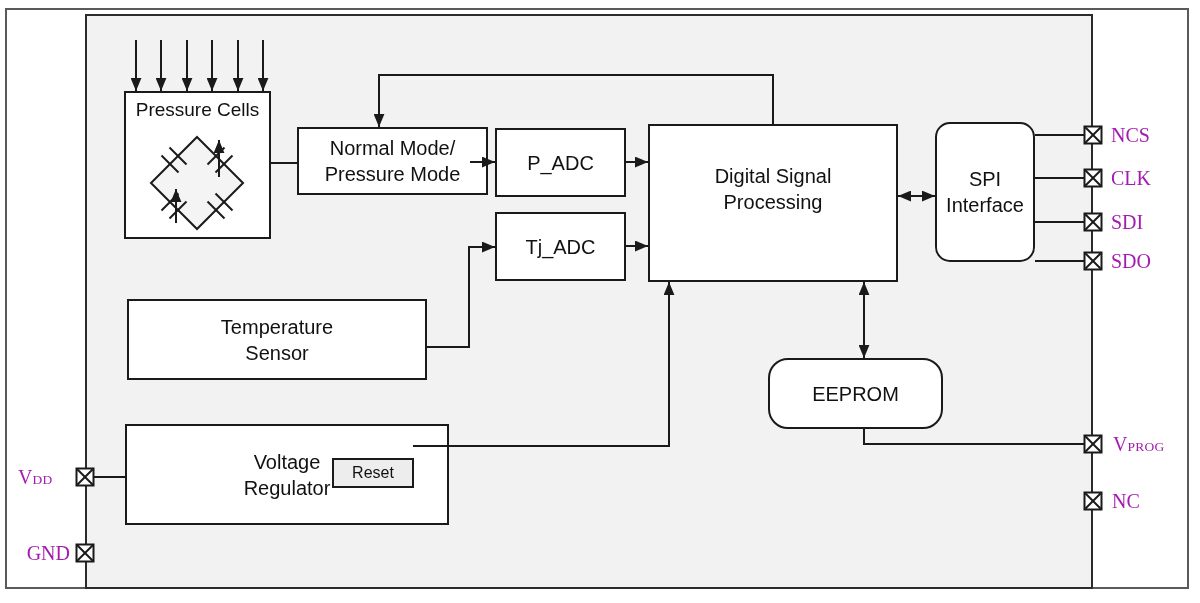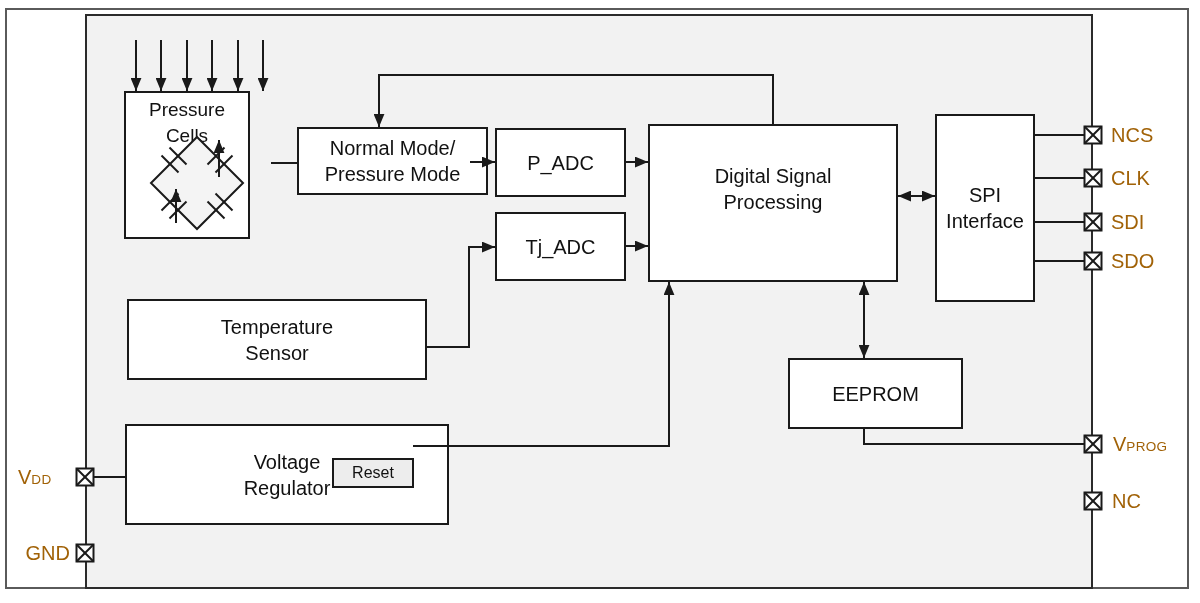--- a/index.html
+++ b/index.html
@@ -2,32 +2,32 @@
 <html><head>
 <meta charset="utf-8">
 <style>
   html,body{margin:0;padding:0;background:#fff;font-family:"Liberation Sans",sans-serif;}
   .stage{position:relative;width:1200px;height:603px;background:#fff;overflow:hidden;color:#111;}
   .outer-border{position:absolute;left:5px;top:8px;width:1184px;height:581px;border:2px solid #5a5a5a;box-sizing:border-box;}
   .chip{position:absolute;left:85px;top:14px;width:1008px;height:575px;background:#f2f2f2;border:2px solid #2b2b2b;box-sizing:border-box;}
   .box{position:absolute;background:#fff;border:2px solid #1a1a1a;box-sizing:border-box;
        display:flex;flex-direction:column;align-items:center;justify-content:center;
        font-size:20px;line-height:26px;color:#111;text-align:center;z-index:2;}
-  .b-pc{left:124px;top:91px;width:126px;height:148px;justify-content:flex-start;padding-top:4px;font-size:19px;}
+  .b-pc{left:124px;top:91px;width:147px;height:148px;justify-content:flex-start;padding-top:4px;font-size:19px;}
   .b-nm{left:297px;top:127px;width:191px;height:68px;text-align:right;}
   .b-padc{left:495px;top:128px;width:131px;height:69px;}
   .b-tjadc{left:495px;top:212px;width:131px;height:69px;}
   .b-dsp{left:648px;top:124px;width:250px;height:158px;padding-bottom:28px;}
-  .b-spi{left:935px;top:114px;width:100px;height:188px;}
+  .b-spi{left:935px;top:122px;width:100px;height:140px;border-radius:15px;}
   .b-ts{left:127px;top:299px;width:300px;height:81px;}
   .b-vr{left:125px;top:424px;width:324px;height:101px;}
   .b-reset{left:332px;top:431px;width:82px;height:30px;background:#ededed;font-size:16px;line-height:16px;z-index:3;margin-top:27px;}
-  .b-eeprom{left:788px;top:358px;width:175px;height:71px;}
+  .b-eeprom{left:768px;top:358px;width:175px;height:71px;border-radius:20px;}
   .overlay{position:absolute;left:0;top:0;width:1200px;height:603px;z-index:4;pointer-events:none;}
-  .pinlabel{position:absolute;z-index:5;font-size:20px;line-height:22px;color:#a16207;white-space:nowrap;}
+  .pinlabel{position:absolute;z-index:5;font-size:20px;line-height:22px;color:#a21caf;white-space:nowrap;font-family:Liberation Serif, serif;}
   .pinlabel .sub{font-size:13.5px;letter-spacing:0.3px;}
   .pl-ncs{left:1111px;top:124px;}
   .pl-clk{left:1111px;top:167px;}
   .pl-sdi{left:1111px;top:211px;}
   .pl-sdo{left:1111px;top:250px;}
   .pl-vprog{left:1113px;top:433px;}
   .pl-nc{left:1112px;top:490px;}
   .pl-vdd{left:18px;top:466px;width:54px;text-align:left;}
   .pl-gnd{left:12px;top:542px;width:58px;text-align:right;}
 </style>

